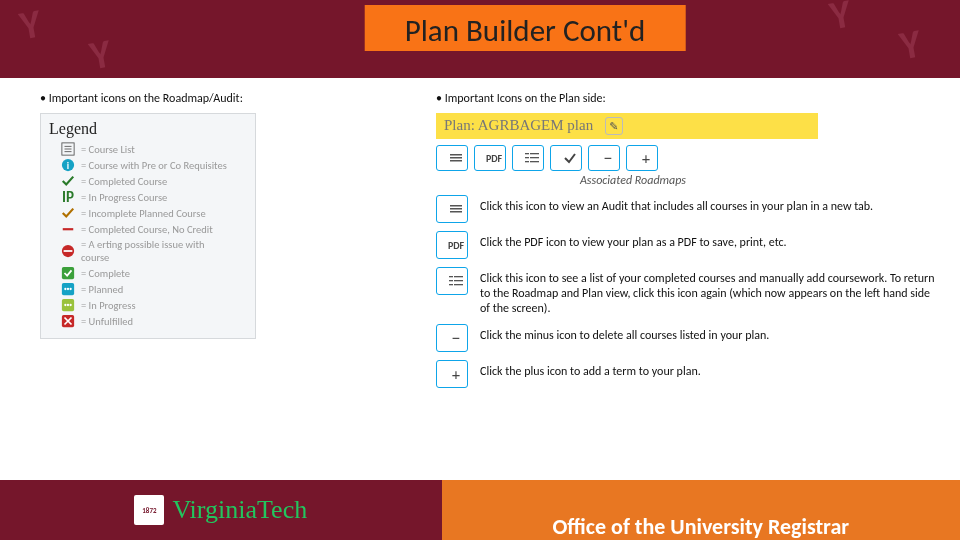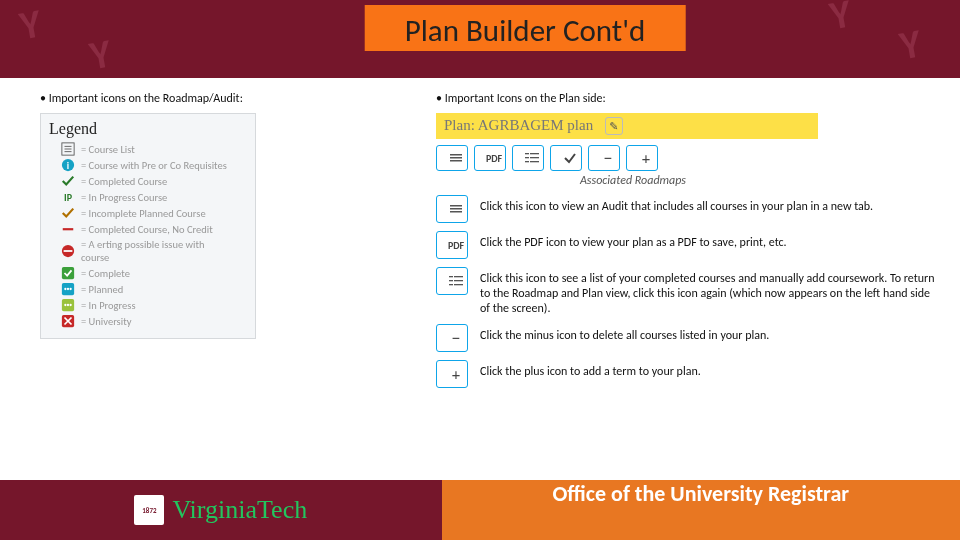--- a/index.html
+++ b/index.html
@@ -57,21 +57,21 @@
 
   .desc-row { display:flex; align-items:flex-start; gap:12px; margin: 8px 0;}
   .desc-row .tb-btn { flex-shrink:0; width:32px; height:28px;}
   .desc-txt { font-size:12px; color:#111; line-height:1.25; padding-top:4px;}
 
   .footer {
     position:absolute; bottom:0; left:0; width:960px; height:60px;
     display:flex;
   }
   .foot-left { width:46%; background:#75162b; display:flex; align-items:center; justify-content:center;}
-  .foot-right { width:54%; background:#e87722; display:flex; align-items:flex-start; justify-content:center;}
+  .foot-right { width:54%; background:#e87722; display:flex; align-items:flex-end; justify-content:center;}
   .vt-logo { display:flex; align-items:center; gap:8px;}
   .vt-shield { width:30px; height:30px; background:#fff; display:flex; align-items:center; justify-content:center; font-size:7px; color:#75162b; font-weight:bold; border-radius:2px;}
   .vt-text { color:#22c55e; font-size:26px; font-family: Georgia, serif;}
   .registrar { color:#fff; font-size:22px; font-weight:bold; font-family: Calibri, Arial, sans-serif;}
 
   svg.icn { width:14px; height:14px; }
 </style>
 </head>
 <body>
 
@@ -116,21 +116,21 @@
       <div class="lg-row">
         <span class="ic">
           <svg class="icn" viewBox="0 0 16 16">
               <path d="M2 8 L6 12 L14 3" stroke="#2a7a2a" stroke-width="2.5" fill="none"></path>
             </svg>
         </span>
         <span>= Completed Course</span>
       </div>
 
       <div class="lg-row">
-        <span class="ic" style="color:#2a7a2a;font-weight:bold;font-size:10px;">IP</span>
+        <span class="ic" style="color:#2a7a2a;font-weight:bold;font-size:15px;">IP</span>
         <span>= In Progress Course</span>
       </div>
 
       <div class="lg-row">
         <span class="ic">
           <svg class="icn" viewBox="0 0 16 16">
               <path d="M2 8 L6 12 L14 3" stroke="#b07000" stroke-width="2.5" fill="none"></path>
             </svg>
         </span>
         <span>= Incomplete Planned Course</span>
@@ -189,21 +189,21 @@
         <span>= In Progress</span>
       </div>
 
       <div class="lg-row">
         <span class="ic">
           <svg class="icn" viewBox="0 0 16 16">
               <rect x="1" y="1" width="14" height="14" rx="2" fill="#c62828"></rect>
               <path d="M4 4 L12 12 M12 4 L4 12" stroke="#fff" stroke-width="2"></path>
             </svg>
         </span>
-        <span>= University</span>
+        <span>= Unfulfilled</span>
       </div>
     </div>
   </div>
 
   <div class="col-right">
     <div class="bullet-hdr">Important Icons on the Plan side:</div>
 
     <div class="plan-hdr">
       <span>Plan: AGRBAGEM plan</span>
       <span class="edit-ic">✎</span>

